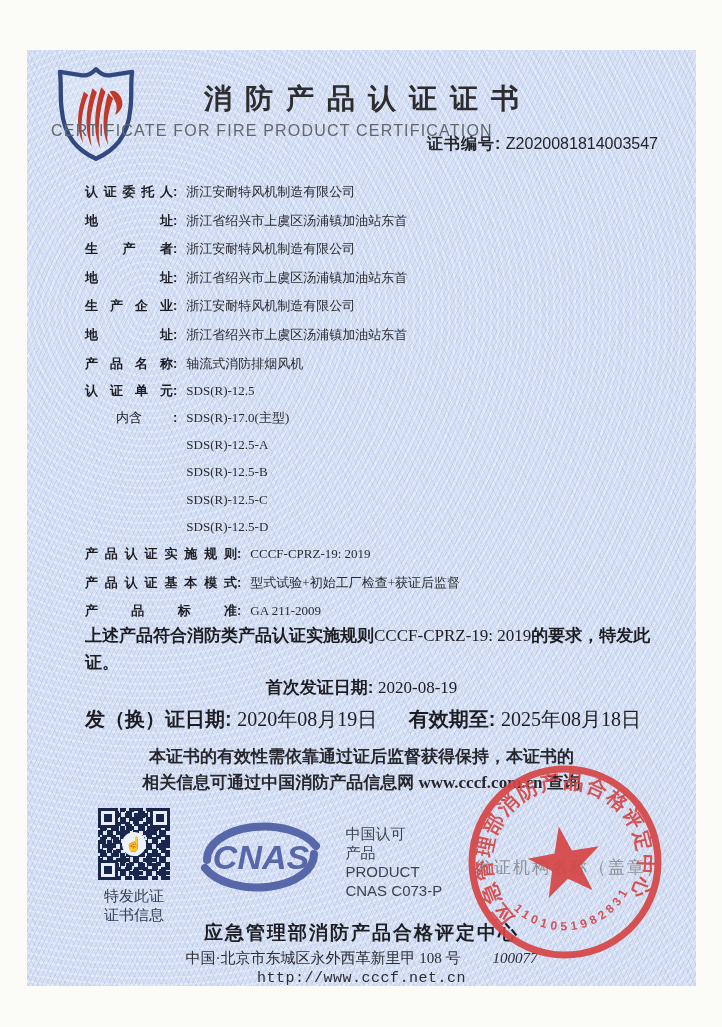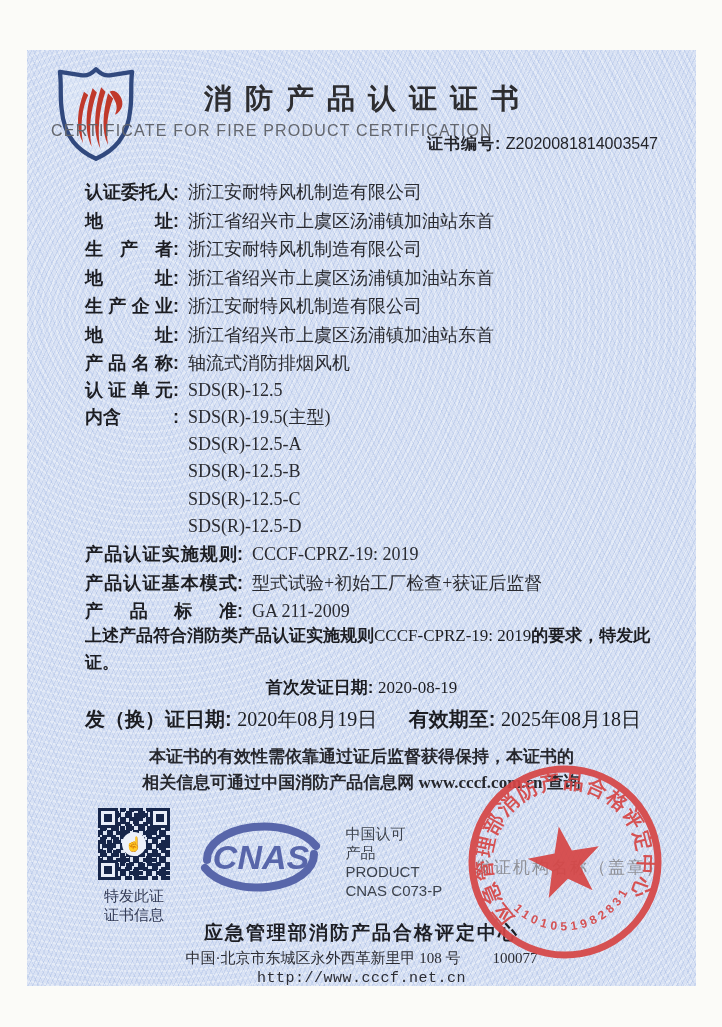--- a/index.html
+++ b/index.html
@@ -17,23 +17,23 @@
   .hdr-logo{position:absolute;left:26px;top:14px;width:86px;height:100px;}
   .title{position:absolute;left:0;top:30px;width:100%;text-align:center;
     font-family:"Liberation Serif",serif;font-size:28px;font-weight:bold;color:#2d2d30;letter-spacing:13px;text-indent:13px;}
   .subtitle{position:absolute;left:0;top:72px;width:100%;text-align:left;
     font-size:16px;color:#63666d;letter-spacing:1.2px;margin-left:24px;}
   .certno{position:absolute;right:38px;top:84px;font-size:16px;color:#23242a;
     font-family:Liberation Sans, sans-serif;}
   .certno .lbl{font-weight:bold;letter-spacing:1px;}
   
   .fields{position:absolute;left:58px;top:128px;right:16px;}
-  .frow{line-height:28.6px;white-space:nowrap;font-size:18px;color:#1c1d22;}
+  .frow{line-height:28.6px;white-space:nowrap;font-size:13px;color:#1c1d22;}
   .fl{display:inline-block;width:88px;text-align:justify;text-align-last:justify;font-weight:bold;vertical-align:top;}
-  .fl-right{display:inline-block;width:88px;text-align:left;font-weight:bold;vertical-align:top;}
+  .fl-right{display:inline-block;width:88px;text-align:center;font-weight:normal;vertical-align:top;}
   .fl-wide{display:inline-block;width:152px;text-align:justify;text-align-last:justify;font-weight:bold;vertical-align:top;}
   .colon{font-weight:bold;margin-right:9px;}
   .sub .colon{visibility:hidden;}
   .sub .fl{visibility:hidden;}
   .fv{font-family:"Liberation Serif","DejaVu Serif",serif;color:#2a2b31;}
   .frow.tight{line-height:27.2px;}
   
   .statement{position:absolute;left:58px;top:572px;width:592px;font-size:17px;line-height:27px;color:#1c1d22;}
   .statement .b{font-weight:bold;}
   .statement .code{font-family:"Liberation Serif","DejaVu Serif",serif;}
@@ -68,21 +68,21 @@
   
   .stamp{position:absolute;left:438px;top:712px;width:200px;height:200px;transform:rotate(-10deg);opacity:.92;}
   .gray-sign{position:absolute;left:448px;top:806px;font-size:17px;letter-spacing:2px;color:#8f9097;
     font-family:"Liberation Serif",serif;z-index:1;}
   .stamp{z-index:2;}
   
   .footer-org{position:absolute;left:0;top:870px;width:100%;text-align:center;
     font-size:19px;font-weight:bold;color:#1d1e24;letter-spacing:2px;}
   .footer-addr{position:absolute;left:0;top:899px;width:100%;text-align:center;
     font-size:15px;color:#2b2c33;font-family:"Liberation Serif",serif;}
-  .footer-addr .pc{margin-left:32px;}
+  .footer-addr .pc{margin-left:32px;font-style:italic;}
   .footer-url{position:absolute;left:0;top:920px;width:100%;text-align:center;
     font-size:15px;color:#2b2c33;font-family:Liberation Mono, monospace;letter-spacing:.5px;}
 </style>
 </head>
 <body>
 
 <div class="page">
   <div class="cert">
 
     <svg class="hdr-logo" viewBox="0 0 100 112">
@@ -102,21 +102,21 @@
 
     <div class="fields">
       <div class="frow"><span class="fl">认证委托人</span><span class="colon">:</span><span class="fv">浙江安耐特风机制造有限公司</span></div>
       <div class="frow"><span class="fl">地址</span><span class="colon">:</span><span class="fv">浙江省绍兴市上虞区汤浦镇加油站东首</span></div>
       <div class="frow"><span class="fl">生产者</span><span class="colon">:</span><span class="fv">浙江安耐特风机制造有限公司</span></div>
       <div class="frow"><span class="fl">地址</span><span class="colon">:</span><span class="fv">浙江省绍兴市上虞区汤浦镇加油站东首</span></div>
       <div class="frow"><span class="fl">生产企业</span><span class="colon">:</span><span class="fv">浙江安耐特风机制造有限公司</span></div>
       <div class="frow"><span class="fl">地址</span><span class="colon">:</span><span class="fv">浙江省绍兴市上虞区汤浦镇加油站东首</span></div>
       <div class="frow tight"><span class="fl">产品名称</span><span class="colon">:</span><span class="fv">轴流式消防排烟风机</span></div>
       <div class="frow tight"><span class="fl">认证单元</span><span class="colon">:</span><span class="fv">SDS(R)-12.5</span></div>
-      <div class="frow tight"><span class="fl-right">内含</span><span class="colon">:</span><span class="fv">SDS(R)-19.5(主型)</span></div>
+      <div class="frow tight"><span class="fl-right">内含</span><span class="colon">:</span><span class="fv">SDS(R)-17.0(主型)</span></div>
       <div class="frow tight sub"><span class="fl"></span><span class="colon">:</span><span class="fv">SDS(R)-12.5-A</span></div>
       <div class="frow tight sub"><span class="fl"></span><span class="colon">:</span><span class="fv">SDS(R)-12.5-B</span></div>
       <div class="frow tight sub"><span class="fl"></span><span class="colon">:</span><span class="fv">SDS(R)-12.5-C</span></div>
       <div class="frow tight sub"><span class="fl"></span><span class="colon">:</span><span class="fv">SDS(R)-12.5-D</span></div>
       <div class="frow"><span class="fl-wide">产品认证实施规则</span><span class="colon">:</span><span class="fv">CCCF-CPRZ-19: 2019</span></div>
       <div class="frow"><span class="fl-wide">产品认证基本模式</span><span class="colon">:</span><span class="fv">型式试验+初始工厂检查+获证后监督</span></div>
       <div class="frow"><span class="fl-wide">产品标准</span><span class="colon">:</span><span class="fv">GA 211-2009</span></div>
     </div>
 
     <div class="statement">

